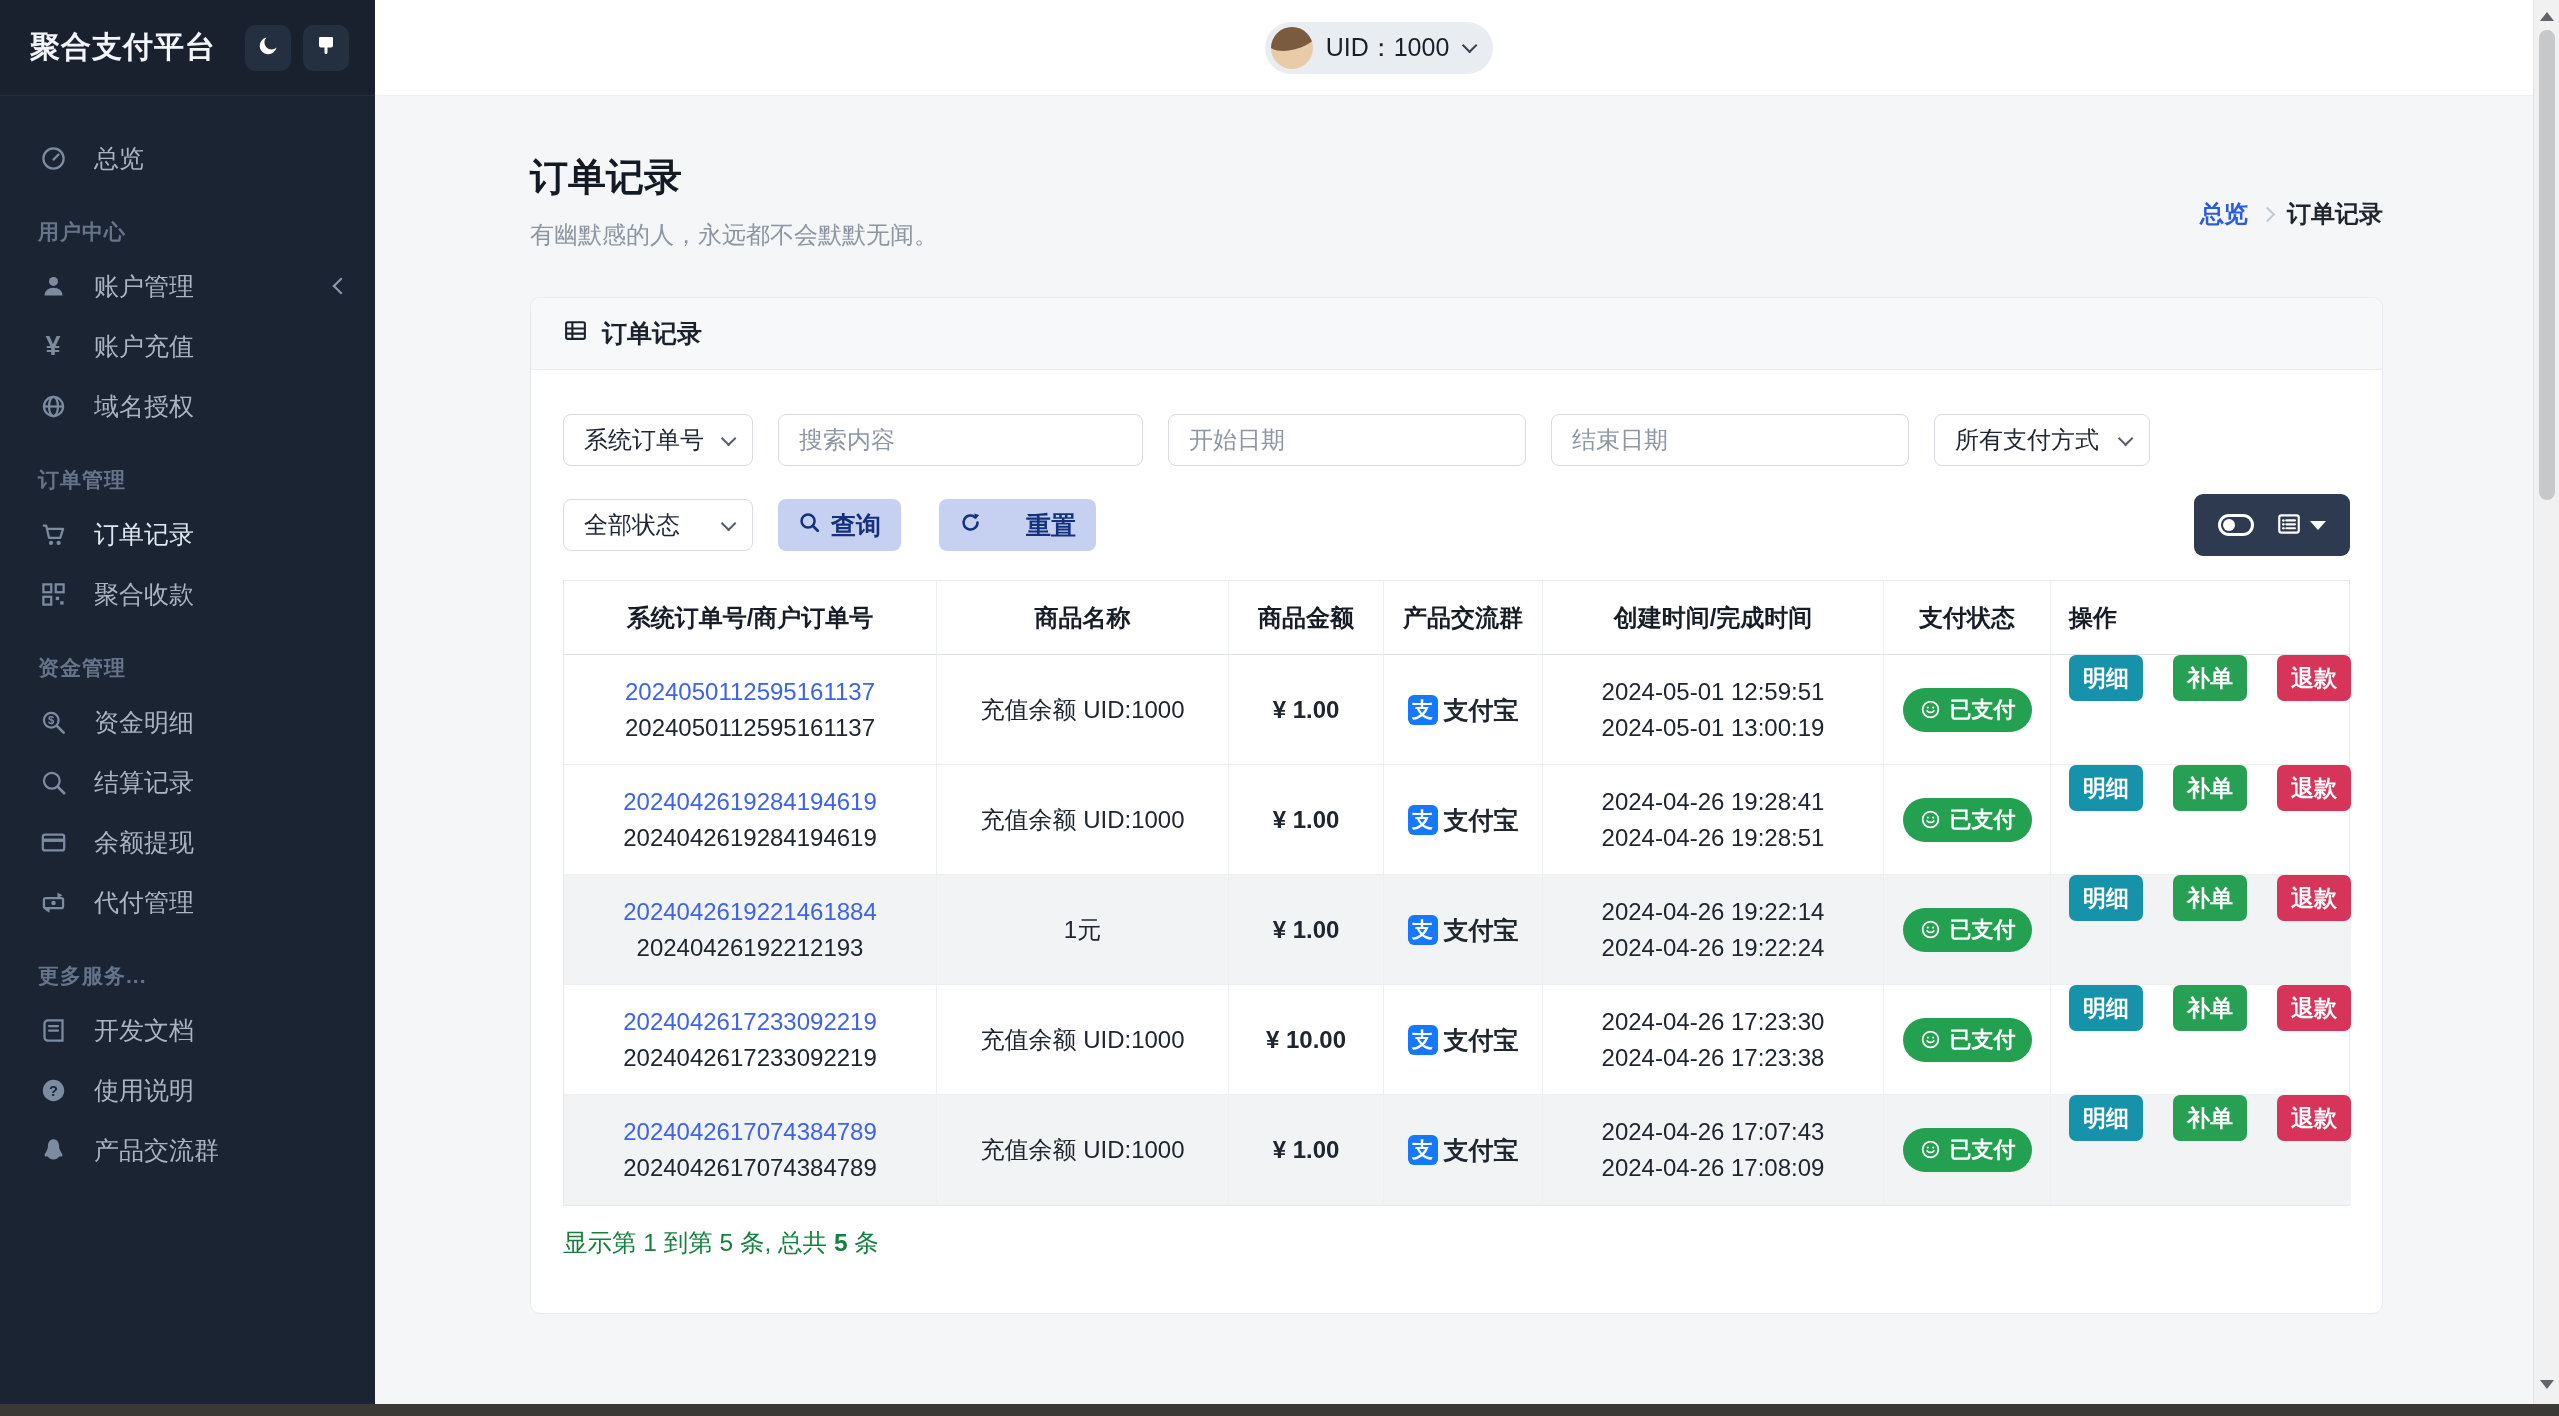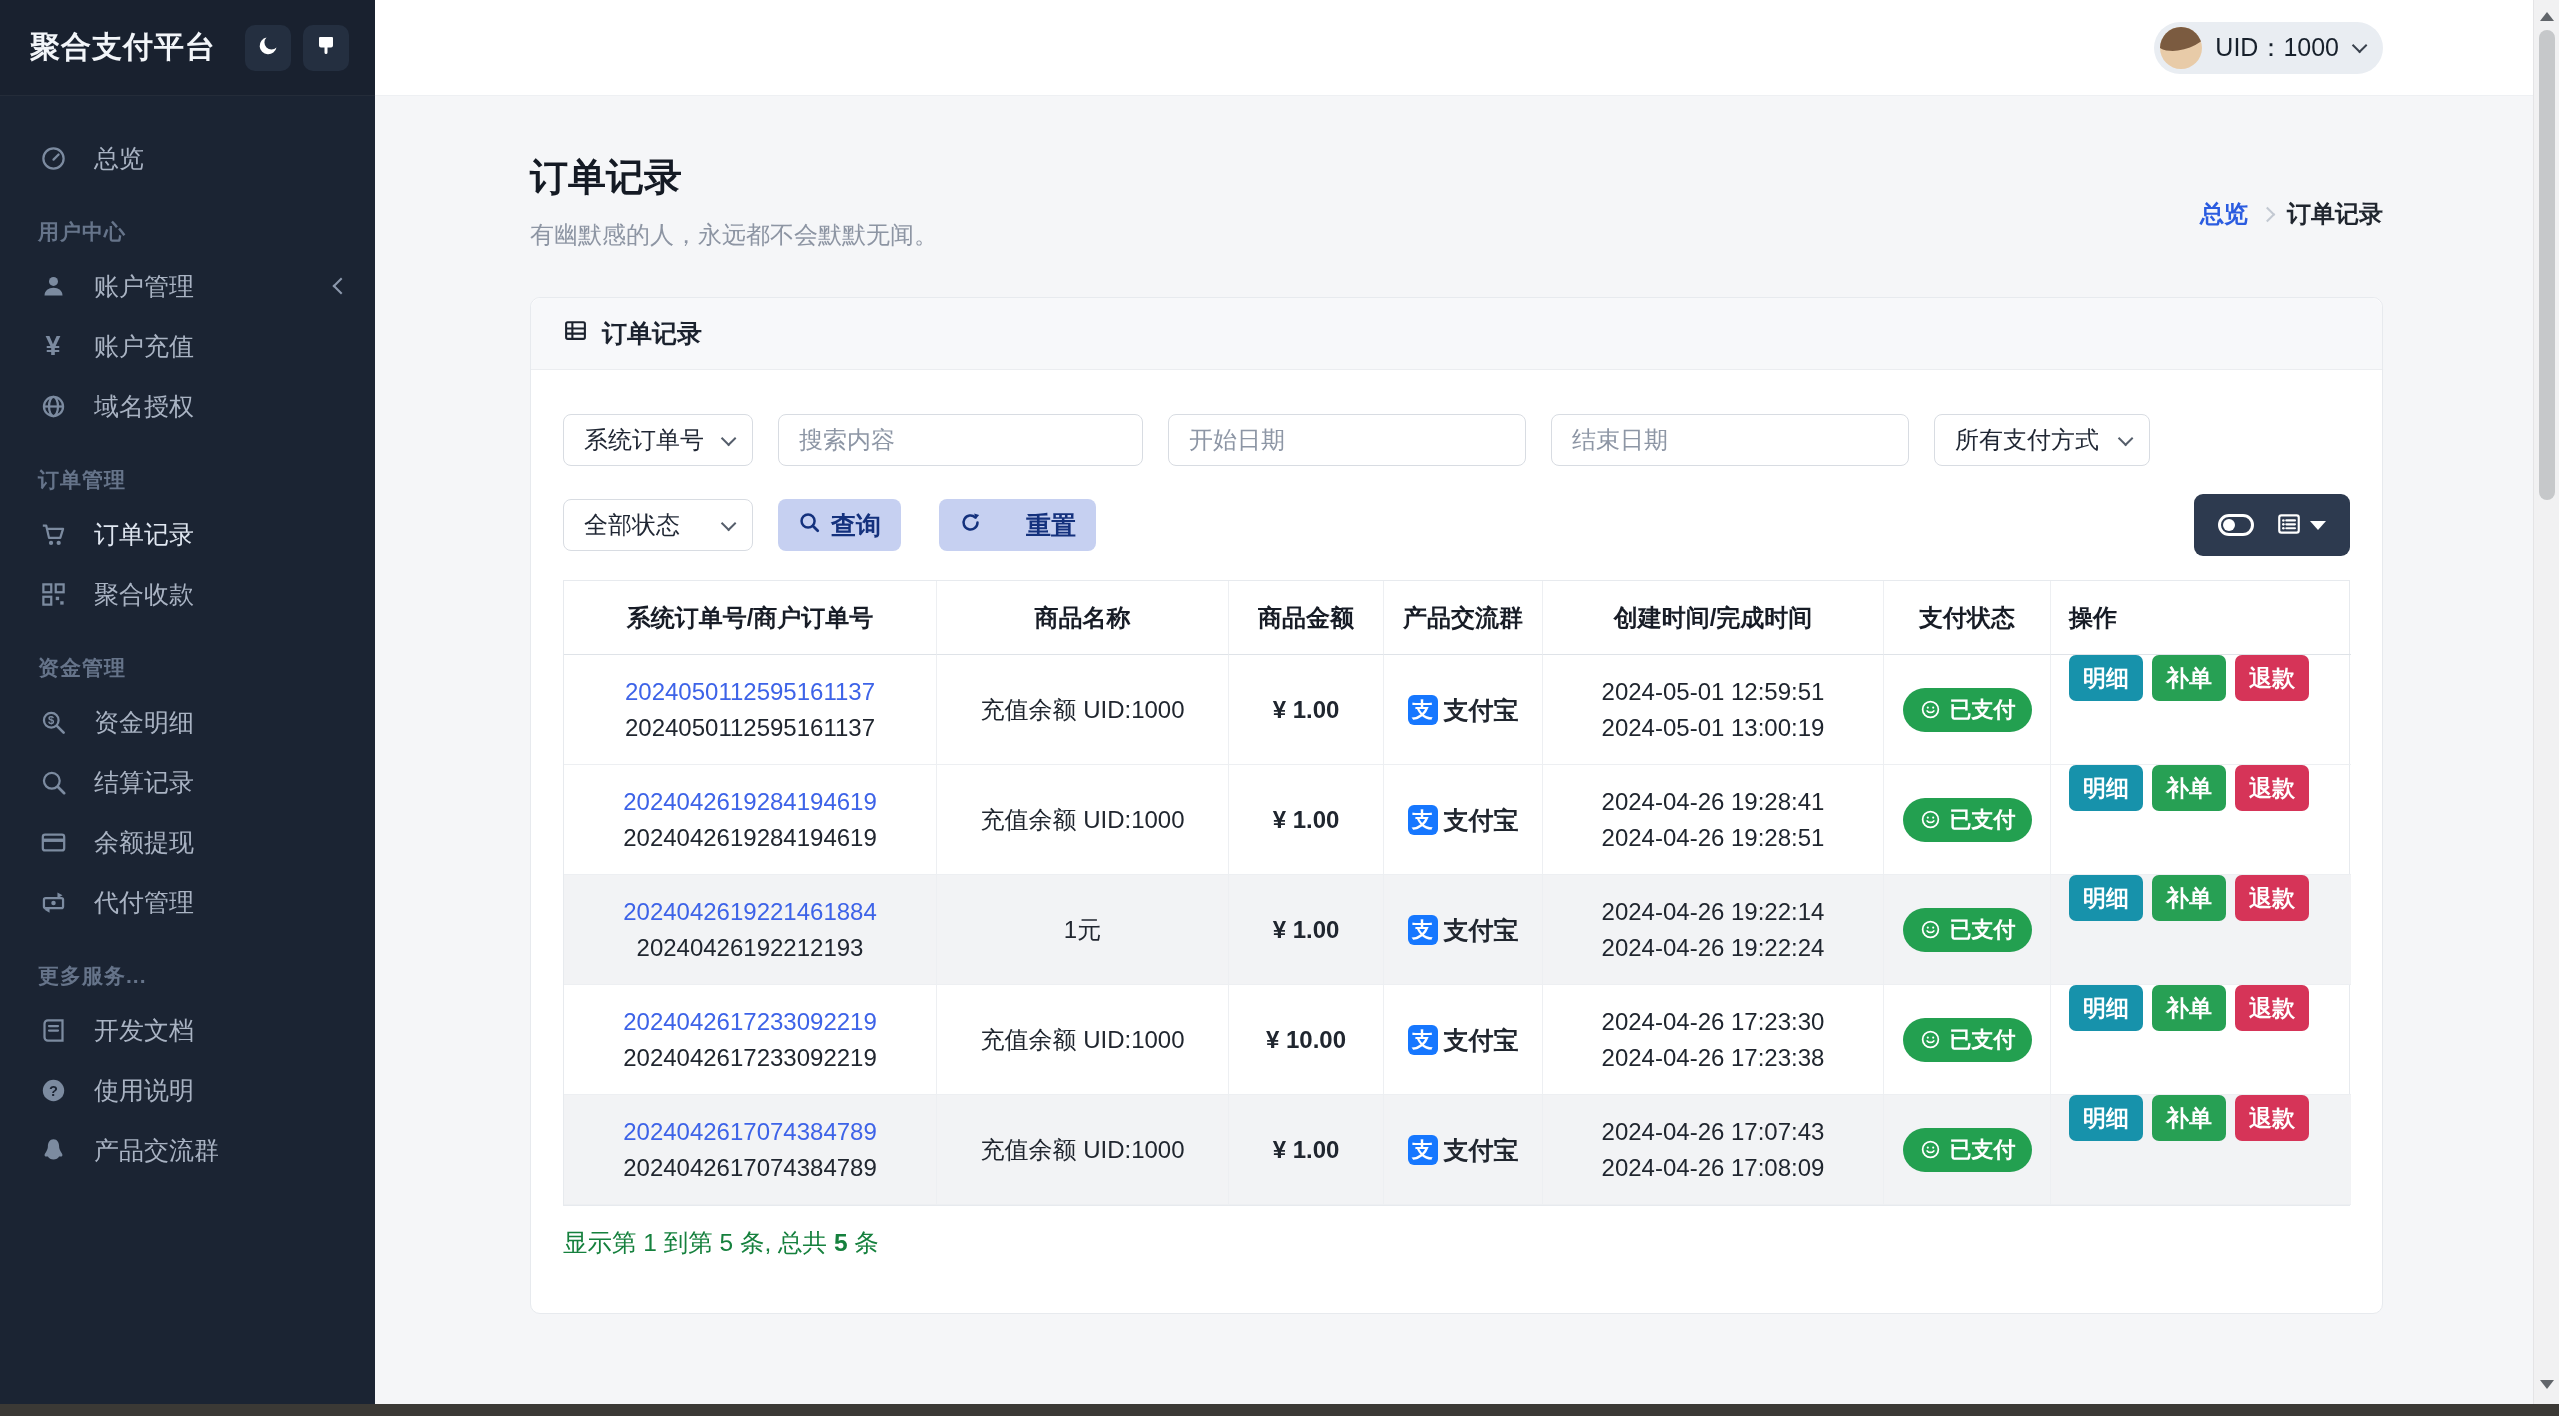--- a/index.html
+++ b/index.html
@@ -17,21 +17,21 @@
   .nav { padding-top:32px; }
   .nav-item { height:60px; display:flex; align-items:center; gap:26px; padding:0 28px 0 38px; color:#a9b3c3; font-size:25px; cursor:pointer; }
   .nav-item .ni-icon { width:30px; display:flex; justify-content:center; color:#7c8ba0; flex:none; }
   .nav-item .ni-icon svg { width:27px; height:27px; }
   .nav-item .yen-glyph { font-size:27px; color:#7c8ba0; font-weight:700; }
   .nav-item.active { color:#dfe6f0; }
   .nav-section { padding:30px 38px 10px; color:#66748a; font-size:21px; font-weight:700; letter-spacing:1px; }
   .chev-left { width:12px; height:12px; border-left:2.5px solid #8c99ad; border-bottom:2.5px solid #8c99ad; transform:rotate(45deg); margin-left:auto; }
 
   
-  .topbar { position:absolute; left:375px; top:0; right:26px; height:96px; background:#ffffff; border-bottom:1px solid #eef0f3; display:flex; align-items:center; justify-content:flex-end; padding-right:150px; z-index:1; }
+  .topbar { position:absolute; left:375px; top:0; right:26px; height:96px; background:#ffffff; border-bottom:1px solid #eef0f3; display:flex; align-items:center; justify-content:center; padding-right:150px; z-index:1; }
   .uid-pill { height:52px; border-radius:26px; background:#e9edf2; display:flex; align-items:center; gap:13px; padding:0 20px 0 6px; font-size:25px; color:#17202b; cursor:pointer; }
   .avatar { width:42px; height:42px; border-radius:50%; background:#e8cba8; position:relative; overflow:hidden; flex:none; }
   .avatar .hair { position:absolute; top:-14%; left:-12%; width:125%; height:68%; background:#7b5b40; border-radius:0 0 62% 40%; transform:rotate(-8deg); }
   .chev-down-s { width:11px; height:11px; border-right:2.5px solid #39414d; border-bottom:2.5px solid #39414d; transform:rotate(45deg) translateY(-3px); }
 
   
   .main { position:absolute; left:375px; top:96px; right:26px; bottom:12px; background:#f5f6f8; overflow:hidden; }
   .page-head { display:flex; justify-content:space-between; align-items:flex-start; padding:56px 150px 0 155px; }
   .page-title { font-size:38px; font-weight:700; color:#141a24; }
   .page-subtitle { margin-top:16px; font-size:24px; color:#8d95a3; }
@@ -77,21 +77,21 @@
   .tdata .tcell { height:110px; font-size:24px; color:#20262f; line-height:36px; }
   .tdata.striped .tcell { background:#f2f3f5; }
   .order-link { color:#3d63e8; text-decoration:none; cursor:pointer; font-size:24px; }
   .order-sub { color:#20262f; font-size:24px; }
   .amount { font-weight:700; font-size:25px; color:#10151d; }
   .paycell { flex-direction:row; gap:6px; }
   .alipay-ico { width:30px; height:30px; border-radius:6px; background:#1677ff; color:#fff; font-size:21px; font-weight:700; display:flex; align-items:center; justify-content:center; flex:none; }
   .payname { font-weight:700; font-size:25px; }
   .badge-paid { height:44px; border-radius:22px; background:#23a050; color:#fff; font-size:22px; font-weight:700; display:flex; align-items:center; gap:8px; padding:0 16px; }
   .badge-paid svg { width:23px; height:23px; }
-  .tdata .tcell.c-actions { flex-direction:row; gap:9px; justify-content:flex-start; }
+  .tdata .tcell.c-actions { flex-direction:row; gap:9px; justify-content:space-between; }
   .abtn { height:46px; border:none; border-radius:7px; color:#fff; font-size:23px; font-weight:700; padding:0 14px; cursor:pointer; font-family:inherit; }
   .abtn.detail { background:#1792ab; }
   .abtn.supplement { background:#27a054; }
   .abtn.refund { background:#d63458; }
 
   .tfoot { margin-top:20px; font-size:24.5px; color:#15803d; }
   .tfoot b { font-weight:700; }
 
   
   .vscroll { position:absolute; right:0; top:0; width:26px; height:1404px; background:#f1f1f2; border-left:1px solid #e4e4e6; z-index:3; }

